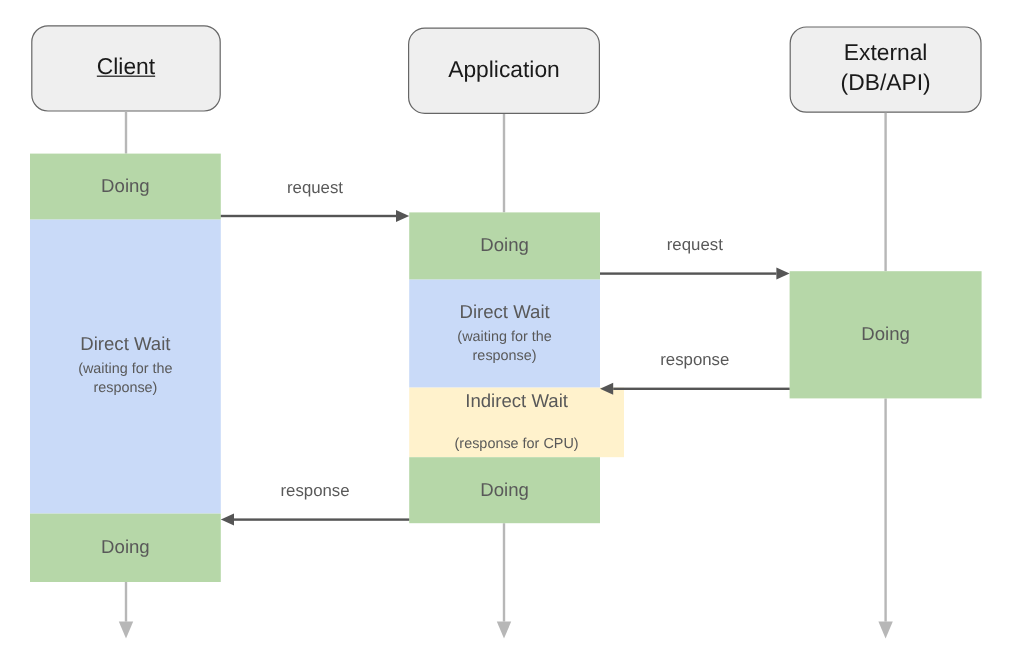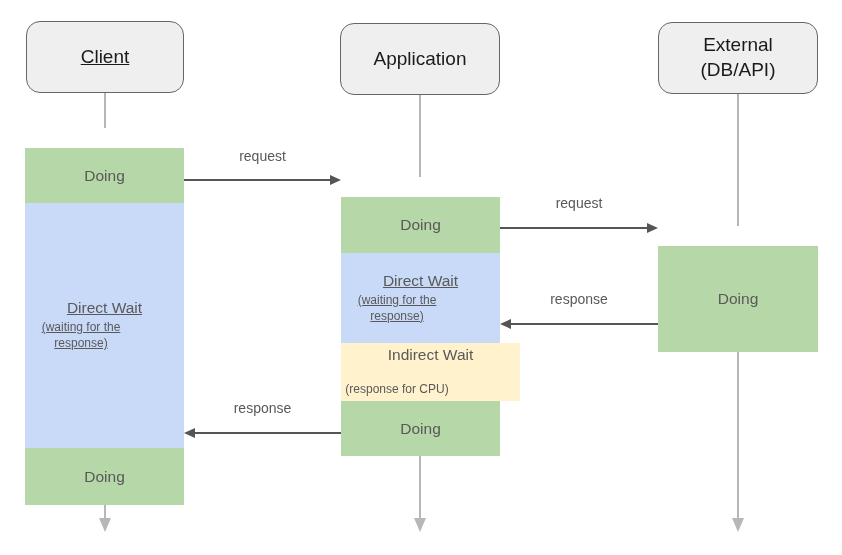--- a/index.html
+++ b/index.html
@@ -35,30 +35,30 @@
     position: absolute;
     width: 0; height: 0;
     border-left: 6px solid transparent;
     border-right: 6px solid transparent;
     border-top: 14px solid var(--lifeline, #b7b7b7);
   }
   .activity {
     position: absolute;
     display: flex;
     flex-direction: column;
+    align-items: center;
     justify-content: center;
     text-align: center;
     color: var(--box-text, #595959);
     box-sizing: border-box;
-    margin-top: 20px;
   }
   .activity .title { font-size: 15.5px; font-weight: 500; }
   .activity .subtitle { font-size: 12px; font-weight: 400; max-width: 112px; margin-top: 3px; line-height: 1.3; }
   .green  { background: var(--doing-green, #b6d7a8); }
-  .blue   { background: var(--wait-blue, #c9daf8); text-decoration: underline; }
+  .blue   { background: var(--wait-blue, #c9daf8); }
   .yellow { background: var(--wait-yellow, #fff2cc); }
   .msg-line {
     position: absolute;
     height: 2px;
     background: var(--message-arrow, #555);
   }
   .msg-head-right {
     position: absolute;
     width: 0; height: 0;
     border-top: 5px solid transparent;

